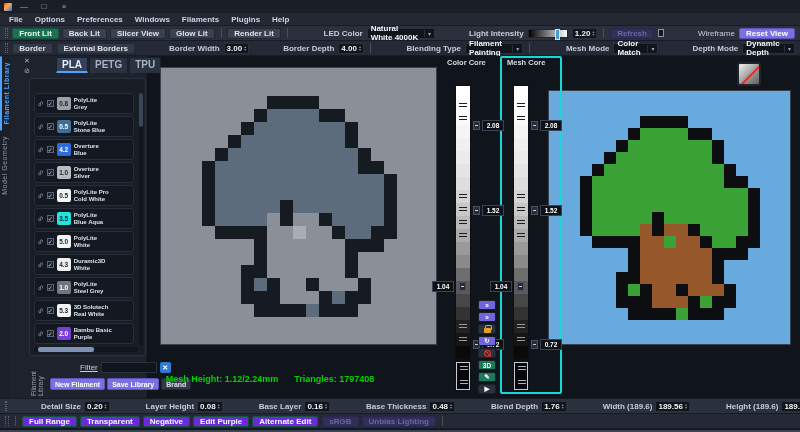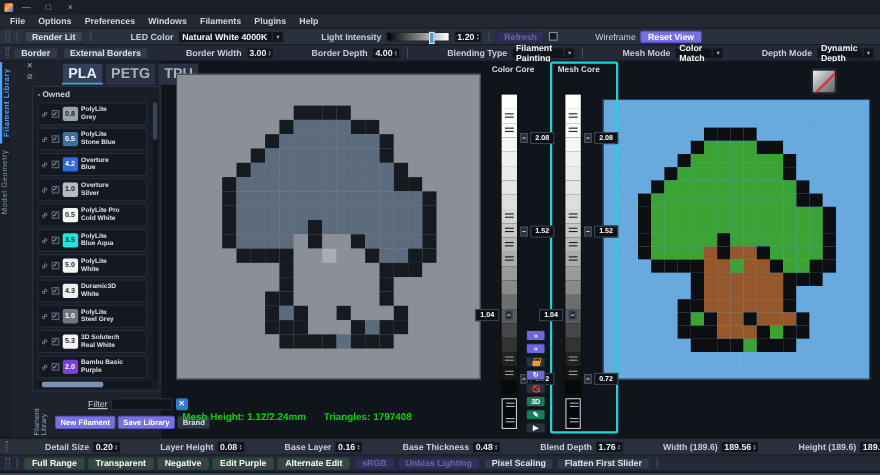--- a/index.html
+++ b/index.html
@@ -16,21 +16,21 @@
 
   .bar { display:flex; align-items:center; gap:4px; padding:0 5px; background:#262b36; border-bottom:1px solid #171b23; }
   #tbarA { height:15px; background:#2a303c; }
   #tbarB { height:15px; background:#242935; }
   .grip { width:4px; height:10px; border-left:1px dotted #5a6378; border-right:1px dotted #5a6378; }
   .sep { width:1px; height:10px; background:#454d5e; margin:0 2px; }
   .label { font-size:8px; color:#c6ccd8; font-weight:bold; white-space:nowrap;margin-left:30px; }
   .btn { display:inline-flex; align-items:center; justify-content:center; height:11px; padding:0 6px; font-size:8px; font-weight:bold;
          background:#3a4150; color:#dde2ea; border:1px solid #222833; border-radius:2px; white-space:nowrap; }
   .btn.green { background:#1b7150; border-color:#145440; color:#eafff5; }
-  .btn.teal  { background:#404040; border-color:#145440; color:#eafff5; }
+  .btn.teal  { background:#6d28d9; border-color:#145440; color:#eafff5; }
   .btn.purple{ background:#7a71e0; border-color:#5c54b8; color:#ffffff; }
   .btn.disabled { background:#322f56; border-color:#282550; color:#6a66a0; }
   .btn.darker { background:#333a47; }
   .spin { display:inline-flex; align-items:center; height:11px; background:#10141b; border:1px solid #2a313e; padding:0 2px; gap:2px; }
   .spin .val { font-size:8px; font-weight:bold; color:#eef2f8; }
   .spin .arr { display:flex; flex-direction:column; font-size:4px; line-height:3px; color:#8a93a5; }
   .dd { display:inline-flex; align-items:center; height:11px; background:#10141b; border:1px solid #2a313e; padding:0 3px; gap:4px; }
   .dd .val { font-size:8px; font-weight:bold; color:#f2f5fa; }
   .dd .caret { font-size:6px; color:#9aa3b5; border-left:1px solid #2a313e; padding-left:3px; }
   .checkbox { width:8px; height:8px; border:1px solid #8a93a5; background:#141922; display:inline-block; }
@@ -43,21 +43,21 @@
   
   #dockstrip { position:absolute; left:0; top:0; width:10px; height:342px; background:#1a1f28; }
   .vtab { writing-mode:vertical-rl; transform:rotate(180deg); font-size:7px; padding:6px 1px; color:#8d95a5; letter-spacing:.5px; }
   .vtab.active { color:#4da3ff; border-right:2px solid #4da3ff; font-weight:bold; }
 
   
   #libpanel { position:absolute; left:10px; top:0; width:138px; height:342px; background:#1d222c; border-right:1px solid #0c0f14; }
   #panelicons { position:absolute; left:12px; top:0; display:flex; flex-direction:column; gap:1px; }
   #panelicons span { font-size:7px; color:#aab2c0; width:10px; height:9px; text-align:center; line-height:9px; }
   #libtabs { position:absolute; left:46px; top:1px; display:flex; gap:1px; }
-  .ltab { font-size:13px; font-weight:bold; padding:1px 5px; background:#2a3140; color:#aab2c0; border:1px solid #1a1f28; border-bottom:none; border-radius:2px 2px 0 0; }
+  .ltab { font-size:10px; font-weight:bold; padding:1px 5px; background:#2a3140; color:#aab2c0; border:1px solid #1a1f28; border-bottom:none; border-radius:2px 2px 0 0; }
   .ltab.active { background:#33405a; color:#eaf0f8; border-bottom:2px solid #4da3ff; }
   #groupbox { position:absolute; left:19px; top:22px; width:117px; height:278px; border:1px solid #2b323f; border-radius:3px; background:#181d26; }
   #grouphdr { font-size:7.5px; font-weight:bold; color:#cdd4e0; padding:2px 4px; }
   #filist { position:absolute; left:4px; top:14px; width:100px; height:252px; display:flex; flex-direction:column; gap:2px; overflow:hidden; }
   .fcard { height:21px; background:#141820; border:1px solid #272e3c; border-radius:3px; display:flex; align-items:center; gap:3px; padding:0 3px; }
   .linkicon { font-size:8px; color:#97a0b0; transform:rotate(-45deg); line-height:8px; }
   .fcheck { width:7px; height:7px; background:#1c222d; border:1px solid #5a6378; color:#cfd5e0; font-size:6px; line-height:7px; text-align:center; }
   .chip { width:14px; height:13px; border-radius:2px; font-size:6.5px; font-weight:bold; display:flex; align-items:center; justify-content:center; }
   .fname { font-size:6px; font-weight:bold; color:#dbe1ea; line-height:6.5px; }
   #vscroll { position:absolute; right:2px; top:14px; width:4px; height:252px; background:#11151c; border-radius:2px; }
@@ -133,20 +133,26 @@
     <span>Options</span>
     <span>Preferences</span>
     <span>Windows</span>
     <span>Filaments</span>
     <span>Plugins</span>
     <span>Help</span>
   </div>
 
 <div id="tbarA" class="bar">
   <div class="grip"></div>
+  <span id="viewbtns" style="display:flex;gap:3px;">
+      <span class="btn green">Front Lit</span>
+      <span class="btn ">Back Lit</span>
+      <span class="btn ">Slicer View</span>
+      <span class="btn ">Glow Lit</span>
+    </span>
   <div class="sep"></div>
   <span class="btn">Render Lit</span>
   <div class="sep"></div>
   <span class="label">LED Color</span>
   <span class="dd">
     <span class="val">Natural White 4000K</span>
     <span class="caret">▾</span>
   </span>
   <span class="label">Light Intensity</span>
   <span class="gradslider">
@@ -206,21 +212,20 @@
     <div id="panelicons">
       <span>✕</span>
       <span>⊘</span>
     </div>
     <div id="libtabs">
         <span class="ltab active">PLA</span>
         <span class="ltab">PETG</span>
         <span class="ltab">TPU</span>
       </div>
     <div id="groupbox">
-      <div id="grouphdr">- Owned</div>
       <div id="filist">
           <div class="fcard">
             <span class="linkicon">∞</span>
             <span class="fcheck">✓</span>
             <span class="chip" style="background: rgb(155, 161, 168); color: rgb(28, 32, 38);">0.8</span>
             <span class="fname">PolyLite<br>Grey</span>
           </div>
           <div class="fcard">
             <span class="linkicon">∞</span>
             <span class="fcheck">✓</span>
@@ -1291,21 +1296,17 @@
       <span class="btn teal">Full Range</span>
       <span class="btn teal">Transparent</span>
       <span class="btn teal">Negative</span>
       <span class="btn teal">Edit Purple</span>
       <span class="btn teal">Alternate Edit</span>
     </span>
   <span id="actdisabled" style="display:flex;gap:3px;">
       <span class="btn disabled">sRGB</span>
       <span class="btn disabled">Unbias Lighting</span>
     </span>
-  <span id="actdark" style="display:flex;gap:3px;">
-      <span class="btn darker">Pixel Scaling</span>
-      <span class="btn darker">Flatten First Slider</span>
-    </span>
   <div class="sep"></div>
 
 </div>
 
 <div id="statusstrip"></div>
 
 </body></html>

